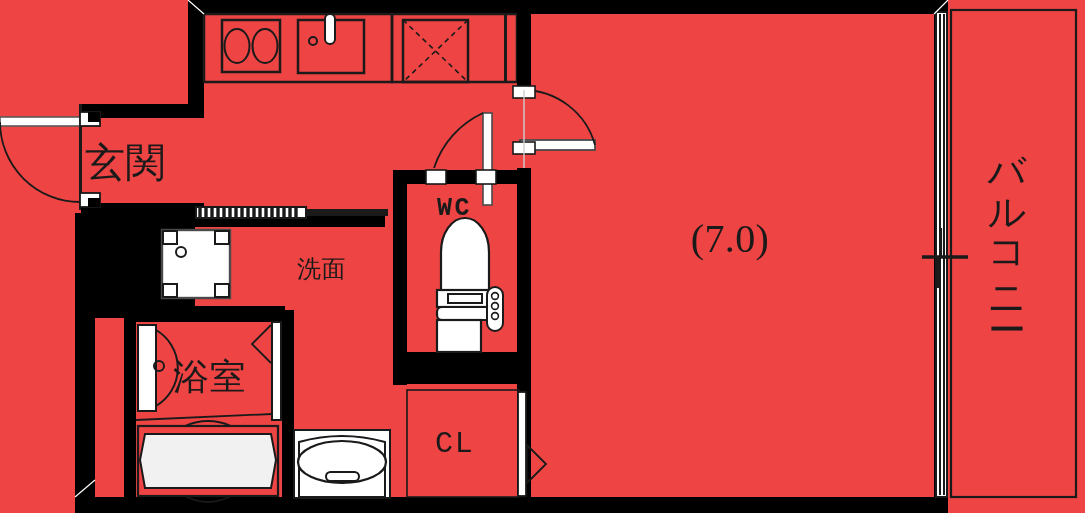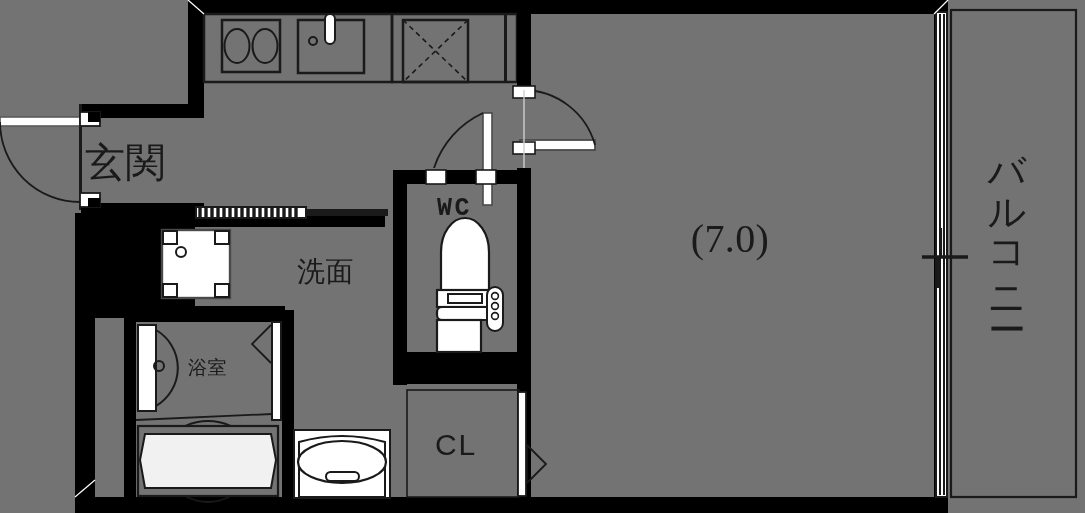--- a/index.html
+++ b/index.html
@@ -8,21 +8,21 @@
     padding: 0;
     background: #ffffff;
   }
   body {
     font-family: "DejaVu Sans", "Liberation Sans", sans-serif;
   }
   #plan-root {
     position: relative;
     width: 1085px;
     height: 513px;
-    background: #737373;
+    background: #ef4444;
     overflow: hidden;
   }
   #plan-svg {
     display: block;
     position: absolute;
     left: 0;
     top: 0;
   }
   
   .lbl {
@@ -37,44 +37,44 @@
     font-weight: 500;
     letter-spacing: 0.04em;
   }
   #label-genkan {
     left: 85px; top: 141px;
     font-size: 40px;
     letter-spacing: 0.01em;
   }
   #label-washroom {
     left: 297px; top: 257px;
-    font-size: 28px;
+    font-size: 24px;
     text-align: center;
     letter-spacing: 0.02em;
   }
   #label-washroom span { display: block; }
   #label-washroom .l2 { margin-top: 4px; }
   #label-bath {
-    left: 188px; top: 358px;
-    font-size: 19px;
+    left: 173px; top: 358px;
+    font-size: 36px;
     letter-spacing: 0.02em;
   }
   #label-wc {
     left: 437px; top: 196px;
     font-size: 25px;
     font-weight: bold;
     letter-spacing: 0.10em;
     font-family: Liberation Mono, monospace;
   }
   #label-cl {
     left: 435px; top: 429px;
     font-size: 30px;
     font-weight: 500;
     letter-spacing: 0.06em;
-    font-family: Liberation Sans, sans-serif;
+    font-family: Liberation Mono, monospace;
   }
   #label-room {
     left: 640px; top: 204px;
     font-size: 40px;
     text-align: center;
     width: 180px;
     letter-spacing: 0.04em;
   }
   #label-room .area {
     display: block;

